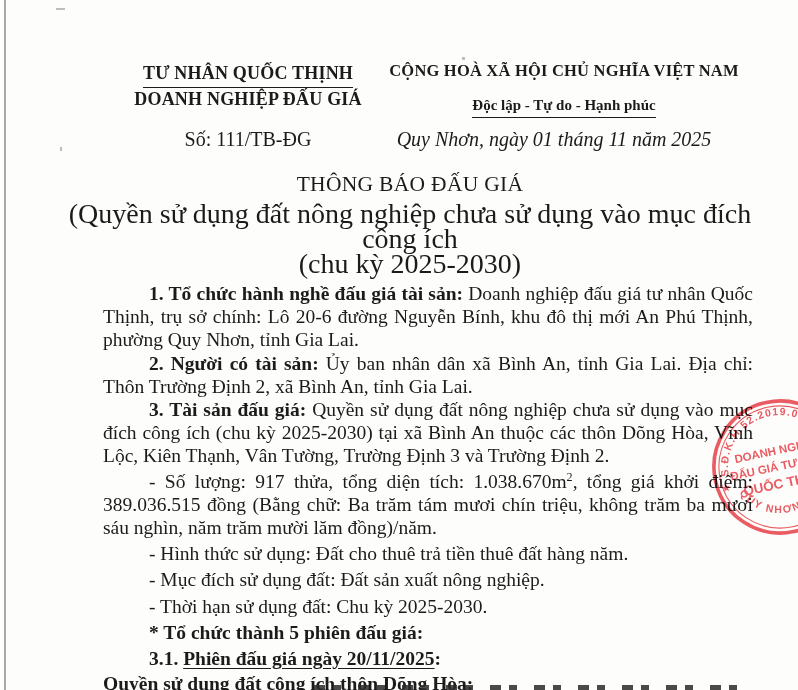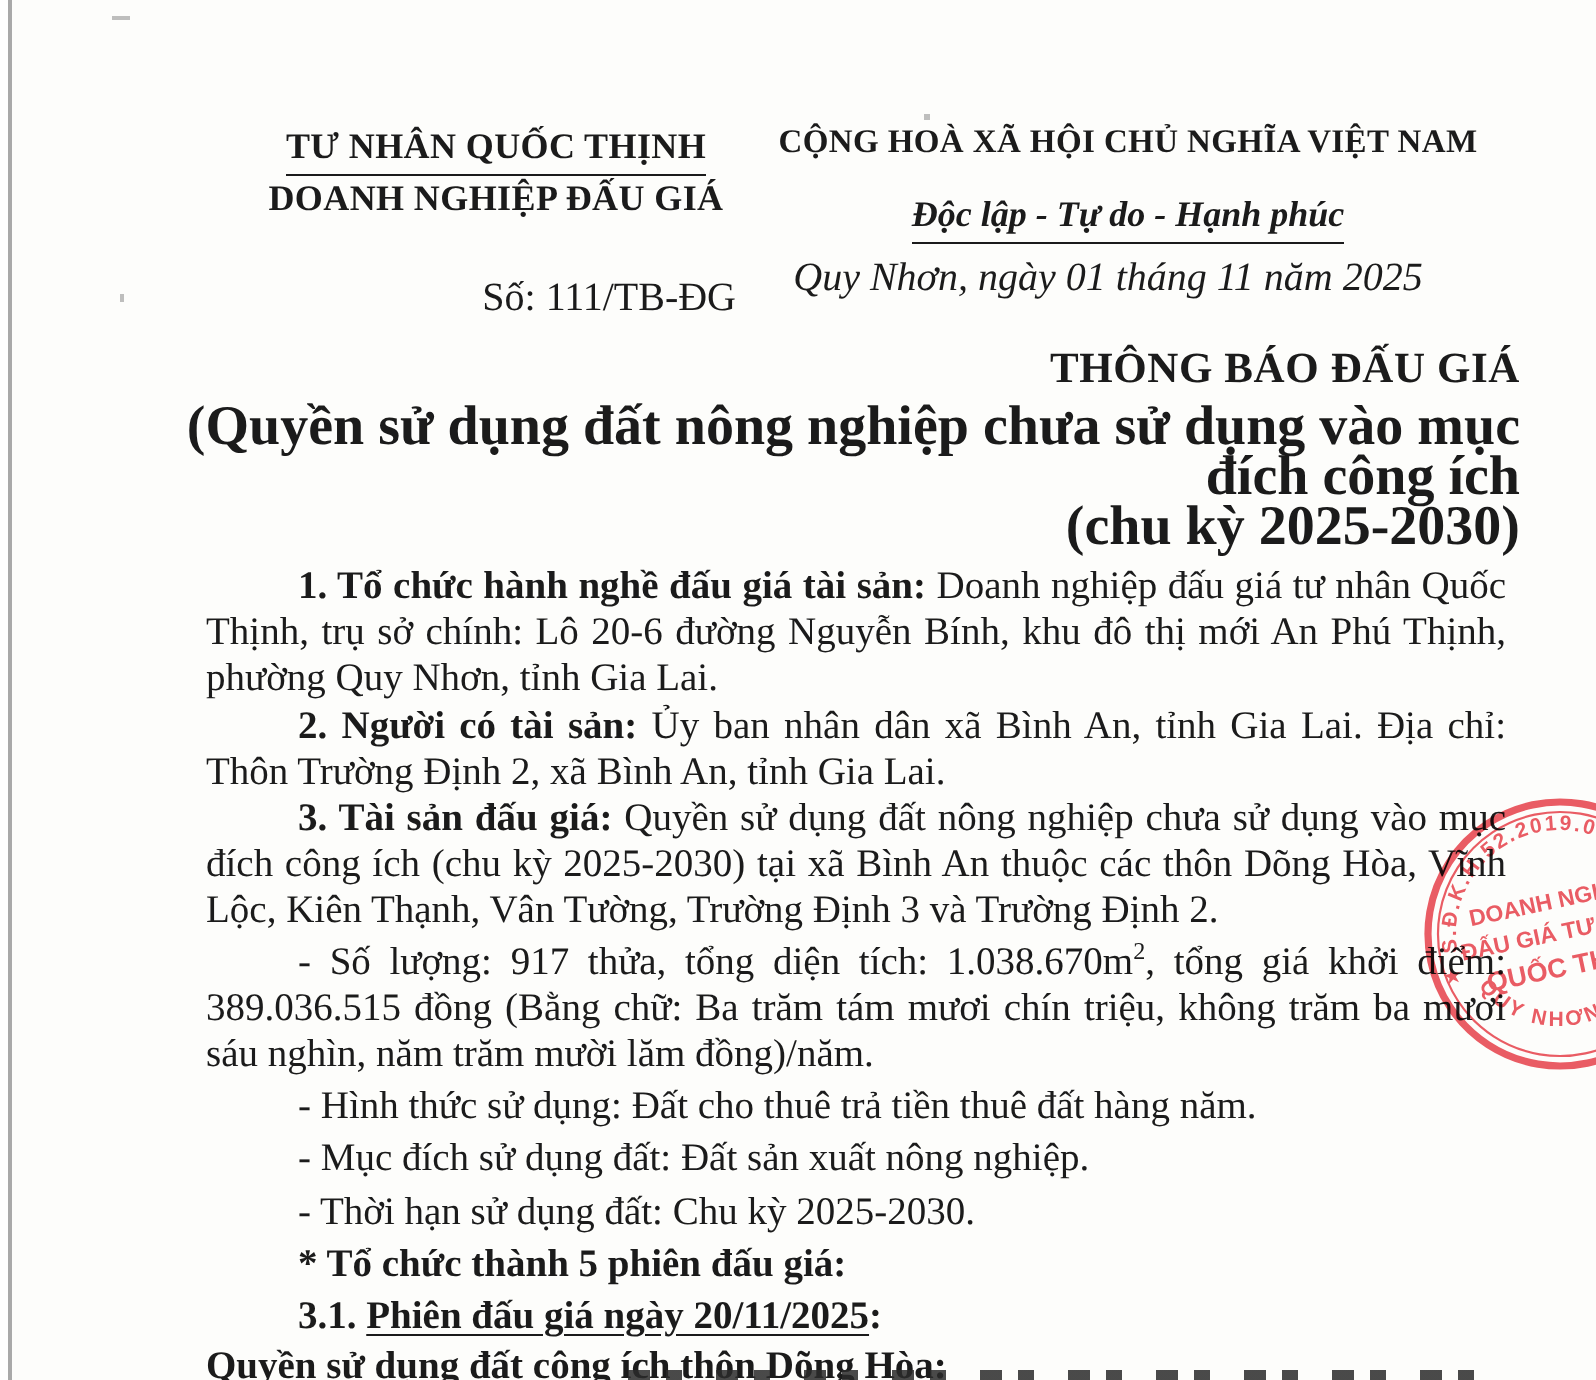--- a/index.html
+++ b/index.html
@@ -10,30 +10,30 @@
     color:#1b1b1b;
   }
   .scan-strip{position:absolute;left:0;top:0;width:4px;height:690px;background:#ffffff;}
   .scan-line{position:absolute;left:4px;top:0;width:2px;height:690px;background:#a9a9a9;}
   .speck{position:absolute;background:#8a8a8a;opacity:.55;}
 
   
   .org-block{position:absolute;left:128px;top:62px;width:240px;text-align:center;
     font-weight:bold;font-size:18px;line-height:22px;letter-spacing:.2px;}
   .org-underline{display:inline-block;border-bottom:1.6px solid #1b1b1b;padding-bottom:3px;}
-  .doc-number{position:absolute;left:128px;top:128px;width:240px;text-align:right;font-size:20px;margin-top:10px;}
+  .doc-number{position:absolute;left:128px;top:128px;width:240px;text-align:center;font-size:20px;}
   .national-block{position:absolute;left:378px;top:60px;width:372px;text-align:center;font-weight:bold;}
   .national-l1{font-size:16.5px;line-height:21px;letter-spacing:.2px;}
-  .national-l2{font-size:18px;display:inline-block;border-bottom:1.6px solid #1b1b1b;
-    padding-bottom:3px;margin-top:16px;font-style:italic;}
+  .national-l2{font-size:15px;display:inline-block;border-bottom:1.6px solid #1b1b1b;
+    padding-bottom:3px;margin-top:16px;}
   .dateline{position:absolute;left:368px;top:128px;width:372px;text-align:center;
     font-style:italic;font-size:20px;}
 
   
-  .title-block{position:absolute;left:60px;top:171px;width:700px;text-align:right;font-weight:bold;}
+  .title-block{position:absolute;left:60px;top:171px;width:700px;text-align:center;font-weight:normal;}
   .title-main{font-size:21.5px;line-height:26px;letter-spacing:.3px;}
   .title-sub{font-size:28px;line-height:25px;margin-top:4px;}
 
   
   .body-block{position:absolute;left:103px;top:282px;width:650px;
     font-size:19.5px;line-height:23.2px;text-align:justify;}
   .body-block p{margin:0;}
   .indent{text-indent:46px;}
   .b{font-weight:bold;}
   .u{text-decoration:underline;text-underline-offset:3px;}

